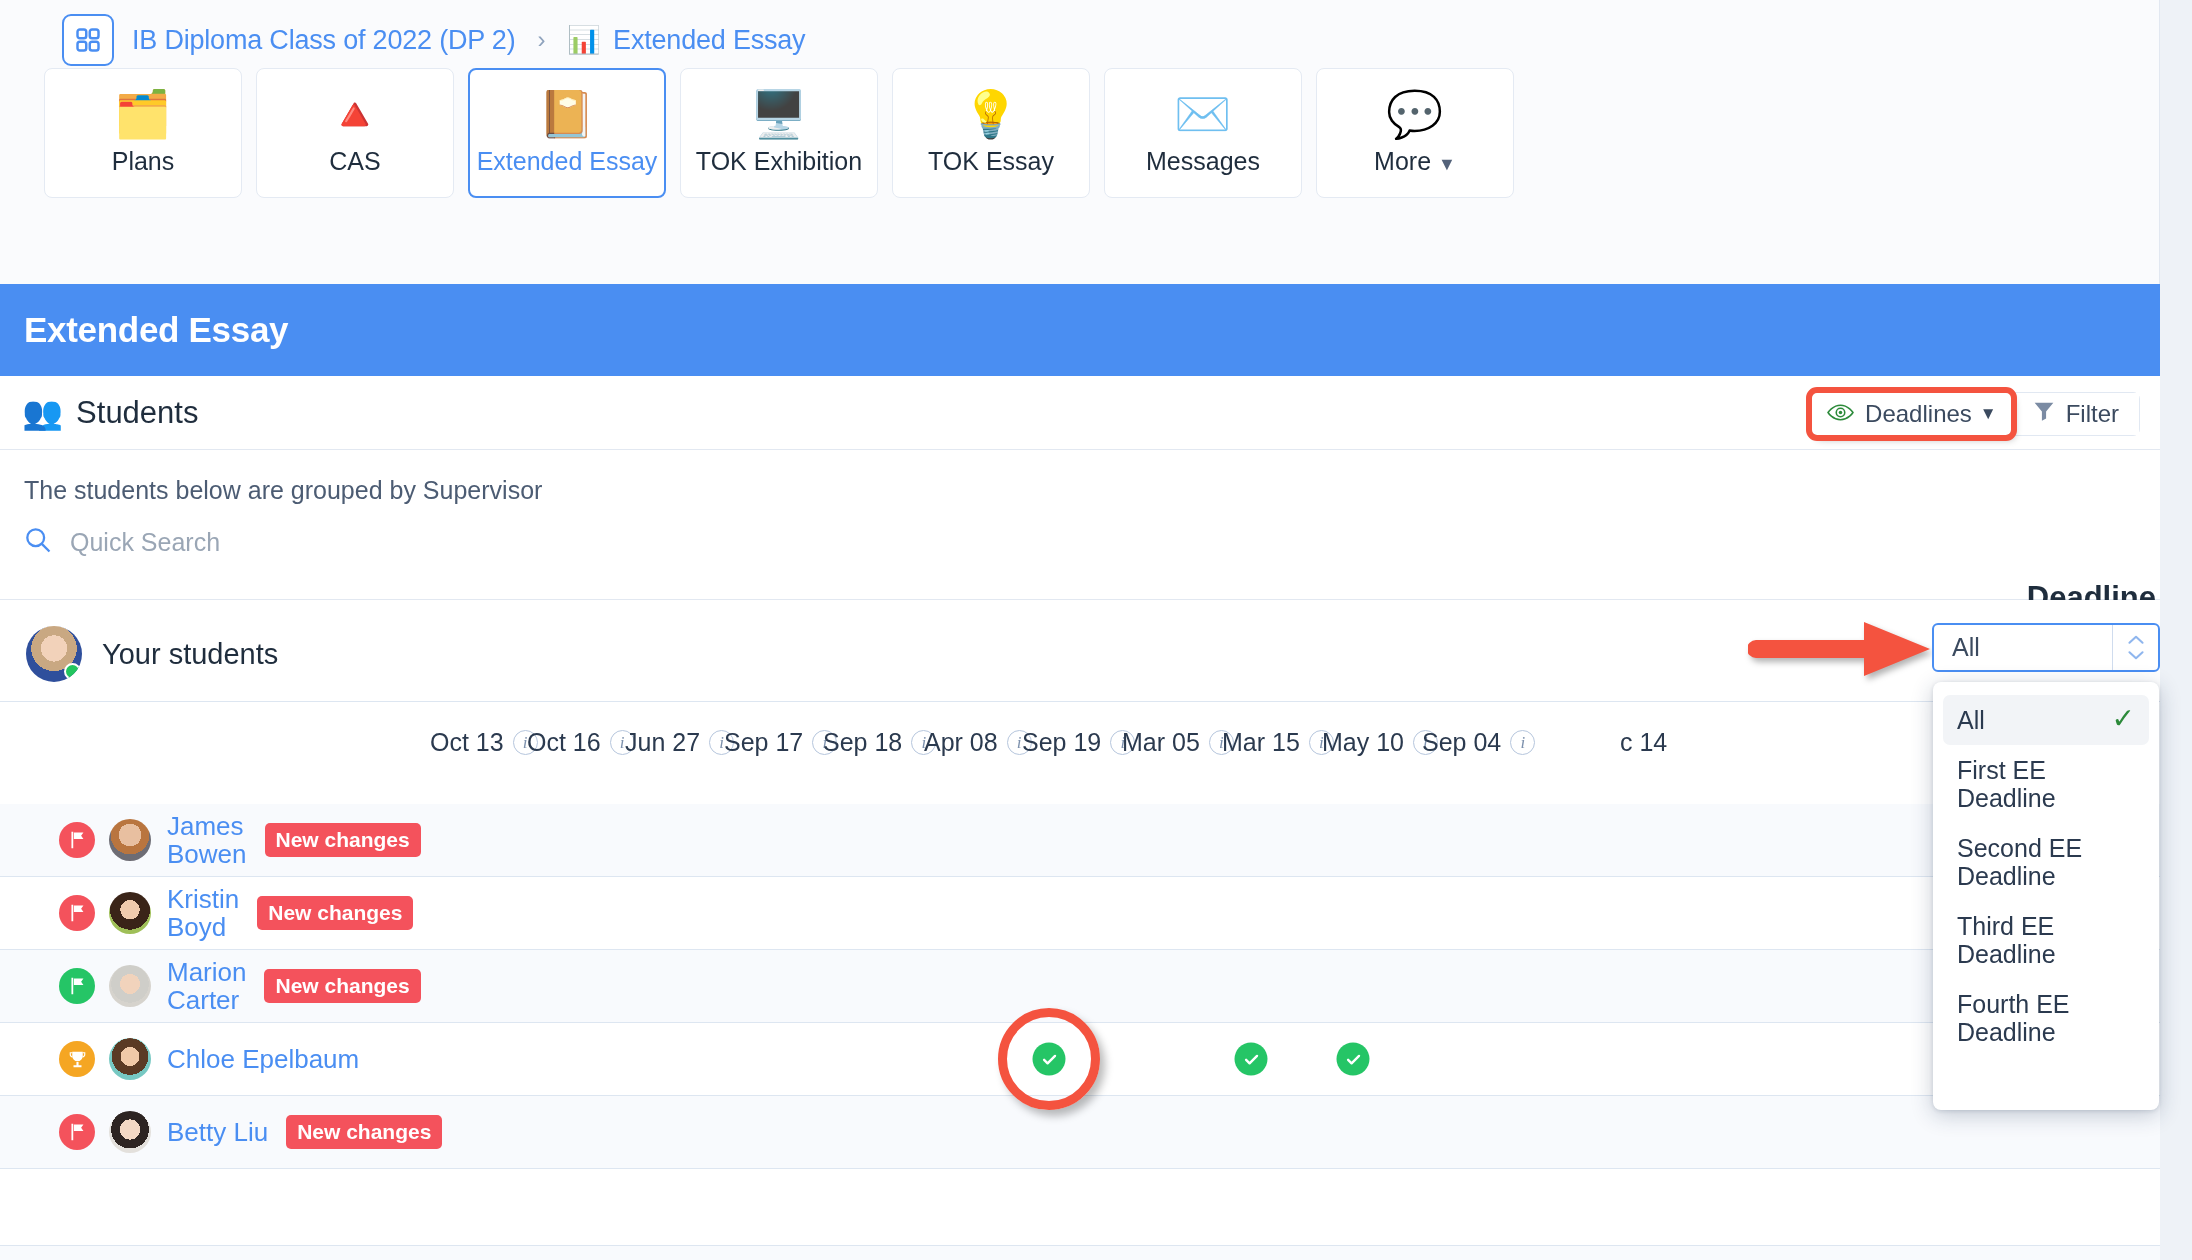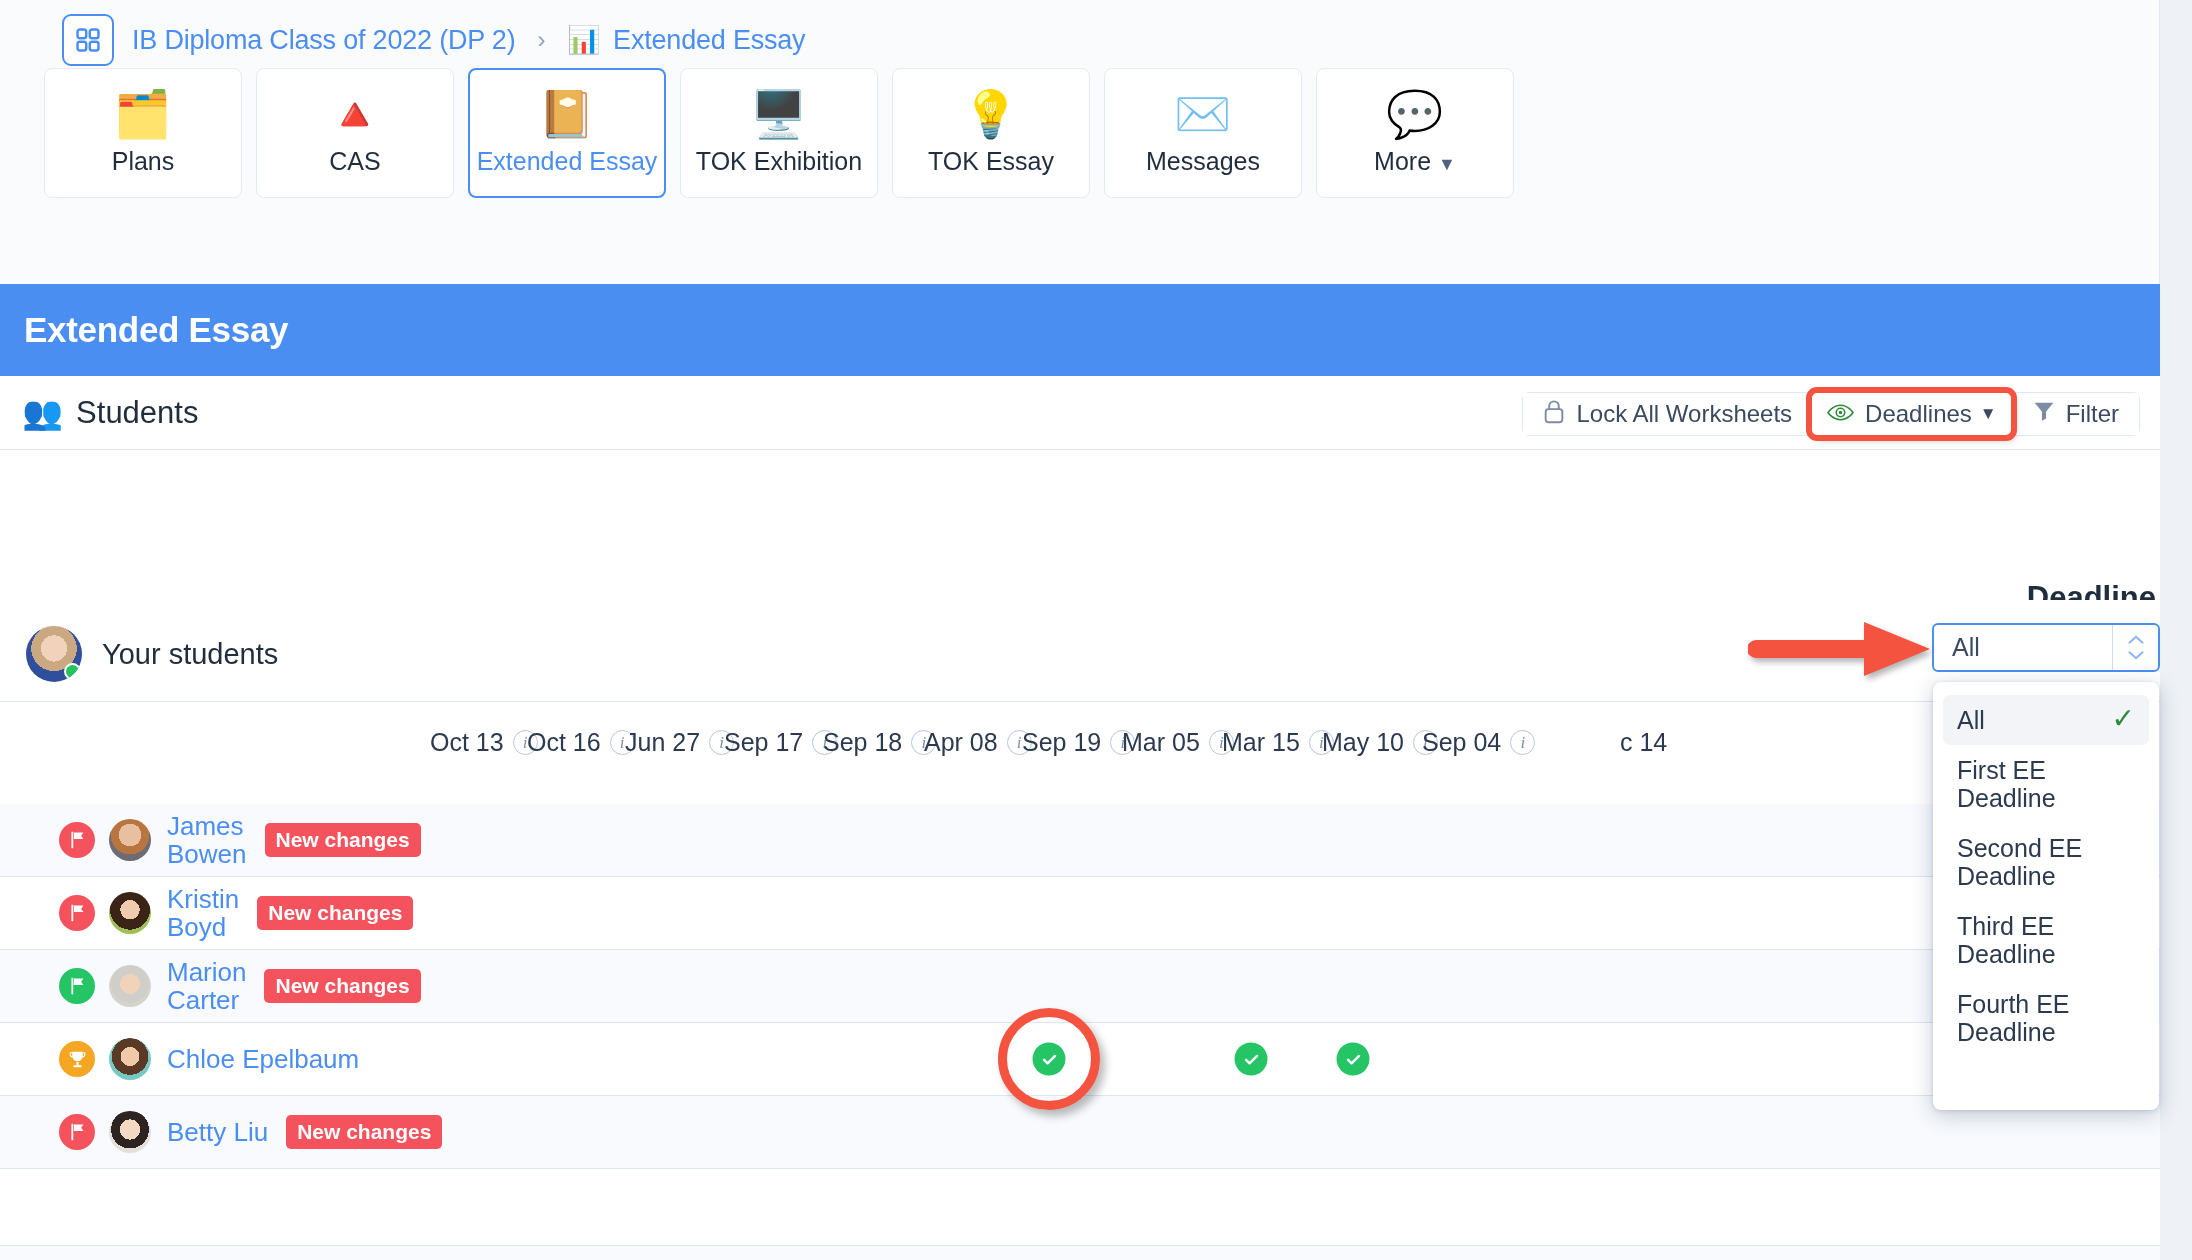--- a/index.html
+++ b/index.html
@@ -303,29 +303,20 @@
     <h1>Extended Essay</h1>
   </div>
 
   <div class="students-bar">
     <div class="students-title">
       <span class="emoji">👥</span>
       <span class="txt">Students</span>
     </div>
 
     <div class="toolbar">
-      <div class="tbtn">
-        <span>
-          <svg width="22" height="25" viewBox="0 0 18 21" fill="none" stroke="#7b8ba3" stroke-width="1.6">
-            <rect x="2" y="8.5" width="14" height="11" rx="2.2"></rect>
-            <path d="M5 8.5V6a4 4 0 018 0v2.5"></path>
-          </svg>
-        </span>
-        <span>Lock All Worksheets</span>
-      </div>
 
       <div class="tbtn highlighted">
         <span>
           <svg width="27" height="19" viewBox="0 0 26 18" fill="none" stroke="#2c8a3a" stroke-width="1.5">
             <path d="M1 9s4.4-7 12-7 12 7 12 7-4.4 7-12 7S1 9 1 9z"></path>
             <circle cx="13" cy="9" r="4.1"></circle>
             <circle cx="13" cy="9" r="1.7" fill="#2c8a3a" stroke="none"></circle>
           </svg>
         </span>
         <span>Deadlines</span>
@@ -336,20 +327,32 @@
         <span>
           <svg width="22" height="22" viewBox="0 0 20 20" fill="#7b8ba3">
             <path d="M1.5 2.5h17l-6.6 8v6.3l-3.8 2v-8.3z"></path>
           </svg>
         </span>
         <span>Filter</span>
       </div>
     </div>
   </div>
 
+  <div class="subhead">
+    <div class="grouped-note">The students below are grouped by Supervisor</div>
+    <div class="quick-search">
+      <span>
+        <svg width="28" height="28" viewBox="0 0 22 22" fill="none" stroke="#4a8ef2" stroke-width="1.8">
+          <circle cx="9.2" cy="9.2" r="6.6"></circle>
+          <path d="M14.2 14.2L20 20"></path>
+        </svg>
+      </span>
+      <input class="qs-input" type="text" placeholder="Quick Search" style="">
+    </div>
+  </div>
 
   <div class="deadline-label">Deadline</div>
 
   <div class="grid-head">
     <div class="your-students">
       <div class="avatar ph6">
         <div class="dot"></div>
       </div>
       <div class="ys-txt">Your students</div>
     </div>

